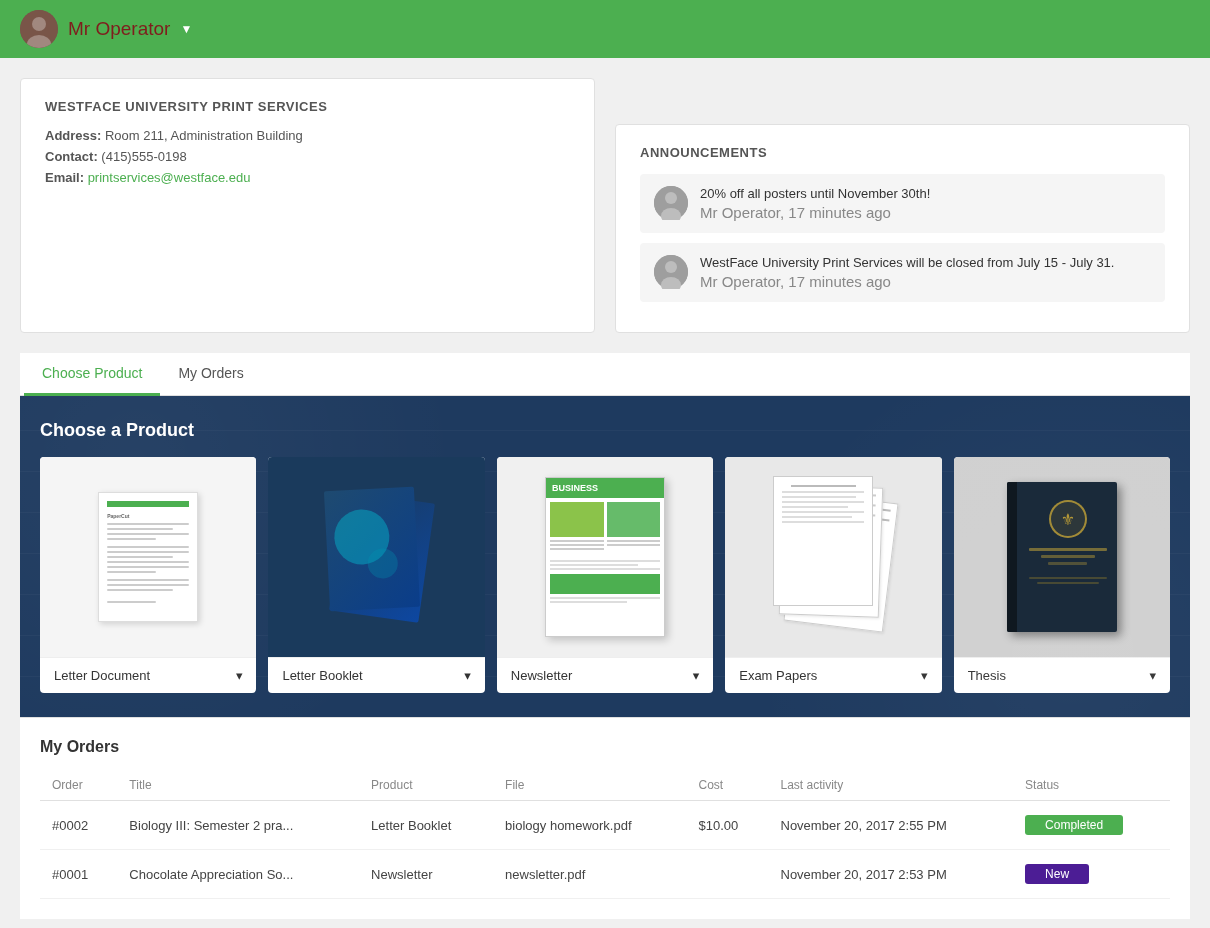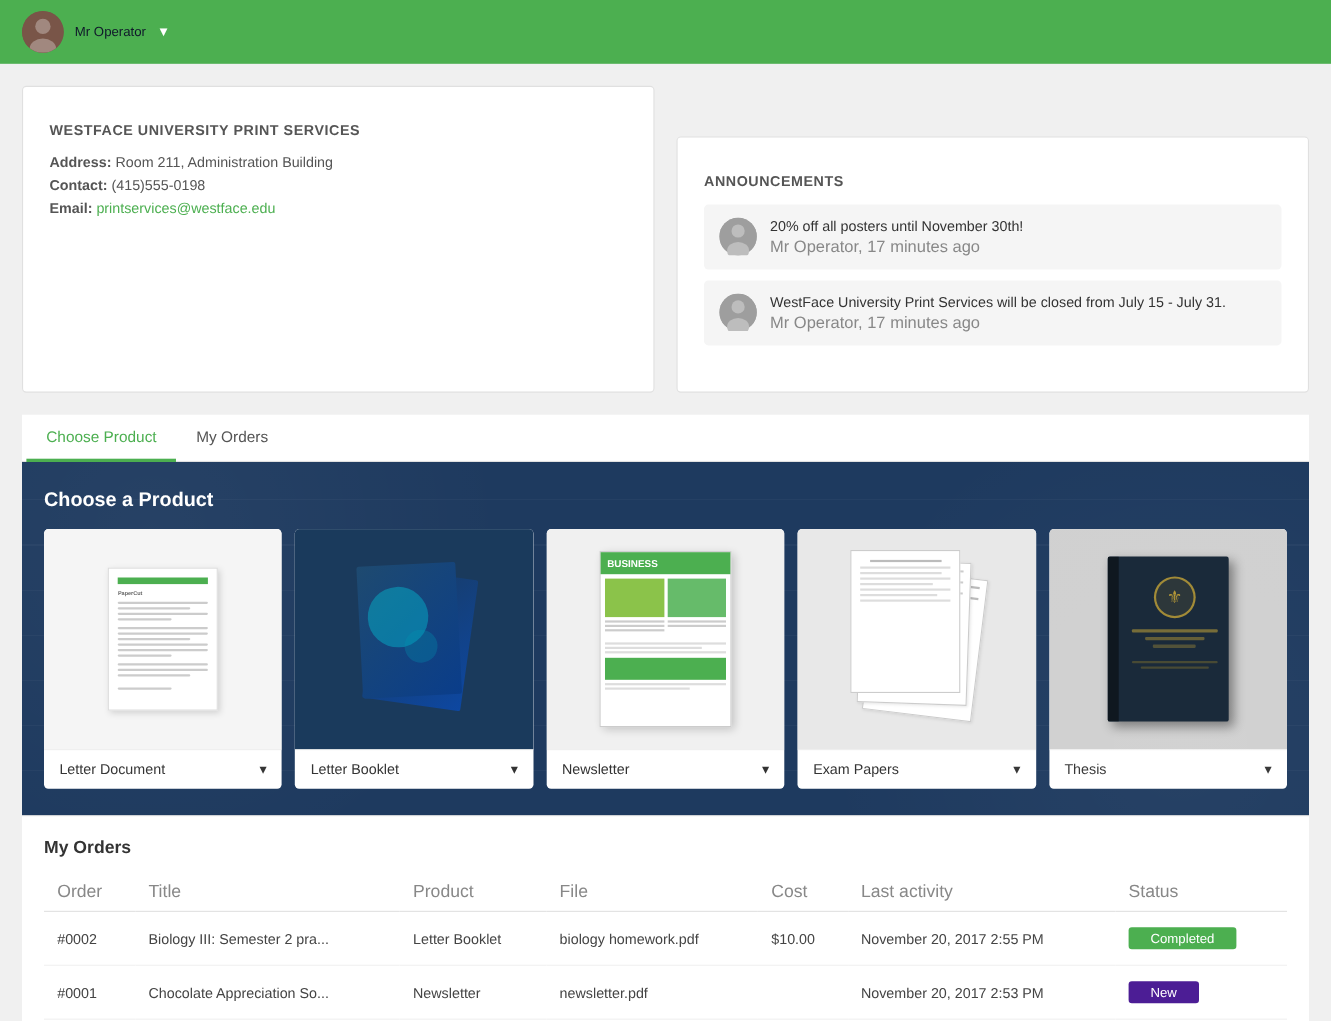--- a/index.html
+++ b/index.html
@@ -24,33 +24,33 @@
       border-radius: 4px;
       cursor: pointer;
       display: flex;
       align-items: center;
       gap: 8px;
       font-size: 15px;
     }
     .home-icon { font-size: 16px; }
     .user-area { display: flex; align-items: center; gap: 10px; color: white; cursor: pointer; }
     .avatar { width: 38px; height: 38px; border-radius: 50%; background: #795548; overflow: hidden; display: flex; align-items: center; justify-content: center; color: white; font-size: 18px; }
-    .username { font-size: 12px; color: #0f172a; }
+    .username { font-size: 19px; color: #7f1d1d; }
     .chevron { font-size: 12px; color: white; }
 
     
     .main { padding: 20px; max-width: 1210px; }
 
     
     .info-row { display: flex; gap: 20px; margin-bottom: 20px; }
     .info-card {
       background: white;
       border: 1px solid #e0e0e0;
       border-radius: 4px;
-      padding: 32px 24px;
+      padding: 20px 24px;
     }
     .info-card.left { flex: 1; }
     .info-card.right { flex: 1; margin-top: 46px; }
     .info-card h3 { font-size: 13px; font-weight: bold; color: #555; letter-spacing: 0.5px; margin-bottom: 14px; }
     .info-card p { font-size: 13px; color: #555; margin-bottom: 6px; }
     .info-card a { color: #4caf50; text-decoration: none; }
 
     
     .announcement-item {
       display: flex;
@@ -154,21 +154,21 @@
     .doc-line.medium { width: 80%; }
     .doc-line.long { width: 100%; }
 
     
     .orders-section { background: white; margin-top: 0; padding: 20px; border-top: 1px solid #e0e0e0; }
     .orders-title { font-size: 16px; font-weight: bold; color: #333; margin-bottom: 14px; }
     .orders-table { width: 100%; border-collapse: collapse; }
     .orders-table th {
       text-align: left;
       padding: 8px 12px;
-      font-size: 16px;
+      font-size: 12px;
       color: #888;
       font-weight: normal;
       border-bottom: 1px solid #e0e0e0;
     }
     .orders-table td {
       padding: 14px 12px;
       font-size: 13px;
       color: #444;
       border-bottom: 1px solid #f0f0f0;
     }

